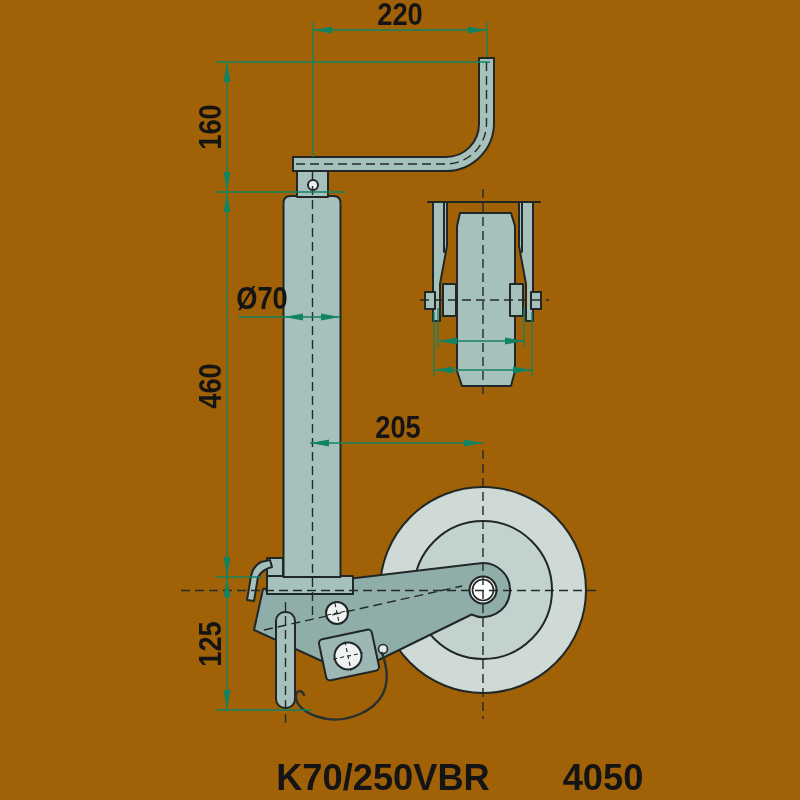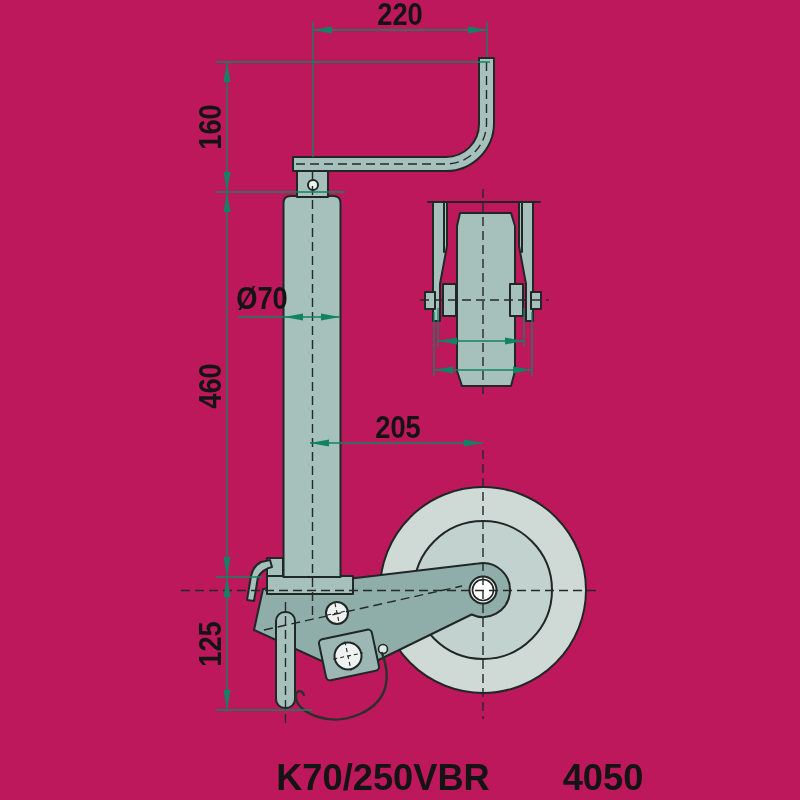--- a/index.html
+++ b/index.html
@@ -5,21 +5,21 @@
   :root{
     --green:#128362;
     --outline:#202725;
     --body:#a6c0bc;
     --arm:#8fada9;
     --tire:#cfdad7;
     --rim:#c2d2cf;
     --hole:#eef2f1;
   }
   html,body{margin:0;padding:0;background:#fff;}
-  .stage{width:800px;height:800px;position:relative;background:#be185d;
+  .stage{width:800px;height:800px;position:relative;background:#a16207;
          font-family:"Liberation Sans", sans-serif;}
   svg{display:block}
   .outl      {fill:none;stroke:var(--outline);stroke-width:2;stroke-linejoin:round;stroke-linecap:round}
   .fill-main {fill:var(--body);stroke:var(--outline);stroke-width:2;stroke-linejoin:round}
   .fill-arm  {fill:var(--arm);stroke:var(--outline);stroke-width:2;stroke-linejoin:round}
   .fill-tire {fill:var(--tire);stroke:var(--outline);stroke-width:2}
   .fill-rim  {fill:var(--rim);stroke:var(--outline);stroke-width:2}
   .fill-hole {fill:var(--hole);stroke:var(--outline);stroke-width:2}
   .fill-plate{fill:#9db8b4;stroke:var(--outline);stroke-width:2;stroke-linejoin:round}
   .dim       {stroke:var(--green);stroke-width:1.3;fill:none}

